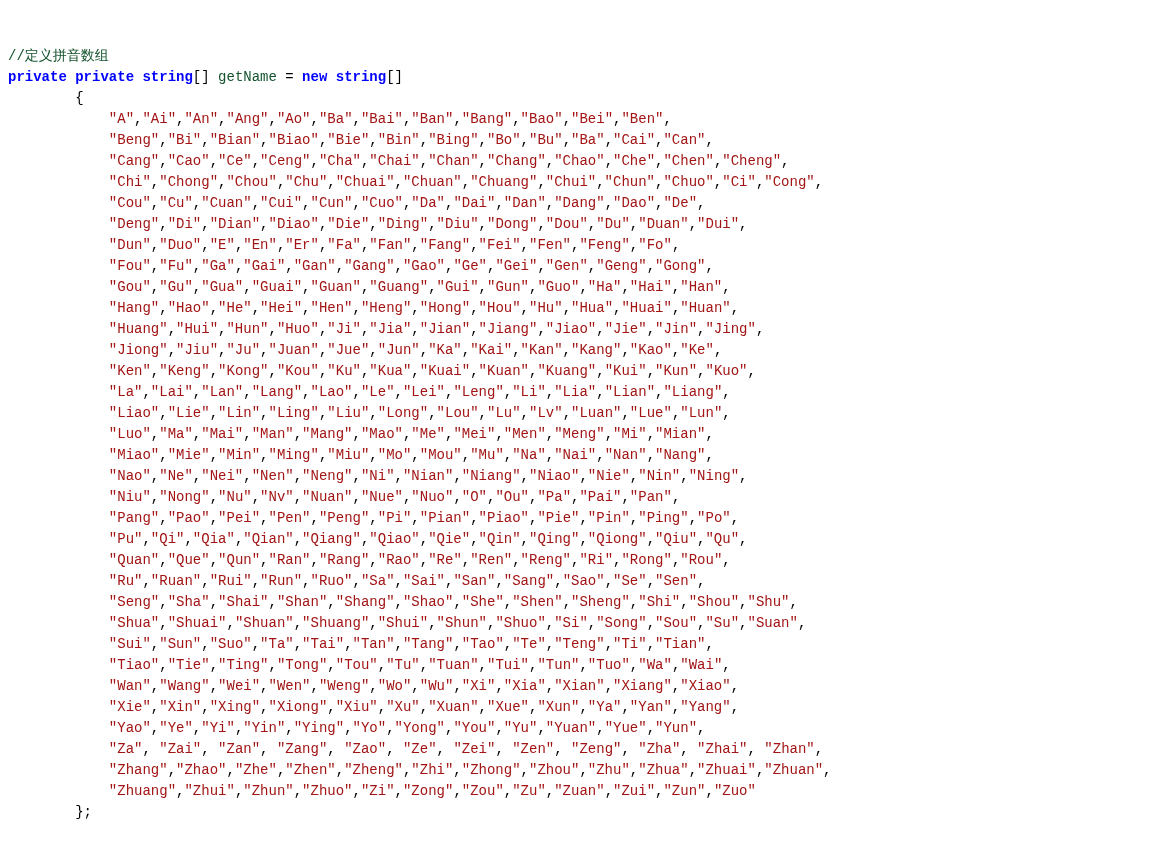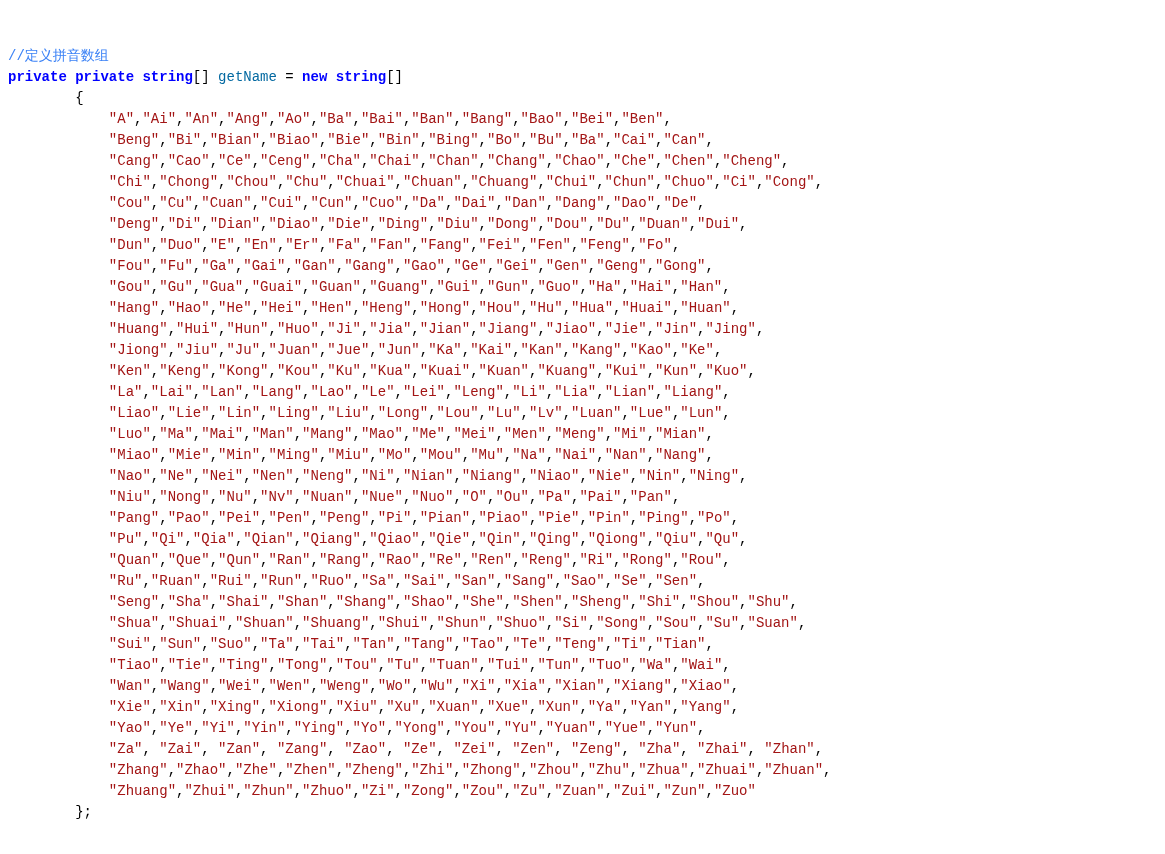--- a/index.html
+++ b/index.html
@@ -6,24 +6,24 @@
     margin: 0;
     padding: 4px 8px;
     background: #ffffff;
     font-family: Consolas, "Courier New", monospace;
     font-size: 14px;
     line-height: 21px;
     white-space: pre;
     color: #000000;
     overflow-x: auto;
   }
-  .c-comment { color: #3b82f6; }
+  .c-comment { color: #14532d; }
   .c-keyword { color: #0000ff; font-weight: bold; text-align: center; }
   .c-punc    { color: #000000; }
-  .c-ident   { color: #0369a1; }
+  .c-ident   { color: #14532d; }
   .c-string  { color: #a31515; }
 </style>
 </head>
 <body>
 
 <div id="code"><span class="c-comment">//定义拼音数组</span>
 <span class="c-keyword">private</span> <span class="c-keyword">private</span> <span class="c-keyword">string</span><span class="c-punc">[]</span> <span class="c-ident">getName</span> <span class="c-punc">=</span> <span class="c-keyword">new</span> <span class="c-keyword">string</span><span class="c-punc">[]</span>
         <span class="c-punc">{</span>
             <span class="c-string">"A"</span><span class="c-punc">,</span><span class="c-string">"Ai"</span><span class="c-punc">,</span><span class="c-string">"An"</span><span class="c-punc">,</span><span class="c-string">"Ang"</span><span class="c-punc">,</span><span class="c-string">"Ao"</span><span class="c-punc">,</span><span class="c-string">"Ba"</span><span class="c-punc">,</span><span class="c-string">"Bai"</span><span class="c-punc">,</span><span class="c-string">"Ban"</span><span class="c-punc">,</span><span class="c-string">"Bang"</span><span class="c-punc">,</span><span class="c-string">"Bao"</span><span class="c-punc">,</span><span class="c-string">"Bei"</span><span class="c-punc">,</span><span class="c-string">"Ben"</span><span class="c-punc">,</span>
             <span class="c-string">"Beng"</span><span class="c-punc">,</span><span class="c-string">"Bi"</span><span class="c-punc">,</span><span class="c-string">"Bian"</span><span class="c-punc">,</span><span class="c-string">"Biao"</span><span class="c-punc">,</span><span class="c-string">"Bie"</span><span class="c-punc">,</span><span class="c-string">"Bin"</span><span class="c-punc">,</span><span class="c-string">"Bing"</span><span class="c-punc">,</span><span class="c-string">"Bo"</span><span class="c-punc">,</span><span class="c-string">"Bu"</span><span class="c-punc">,</span><span class="c-string">"Ba"</span><span class="c-punc">,</span><span class="c-string">"Cai"</span><span class="c-punc">,</span><span class="c-string">"Can"</span><span class="c-punc">,</span>

